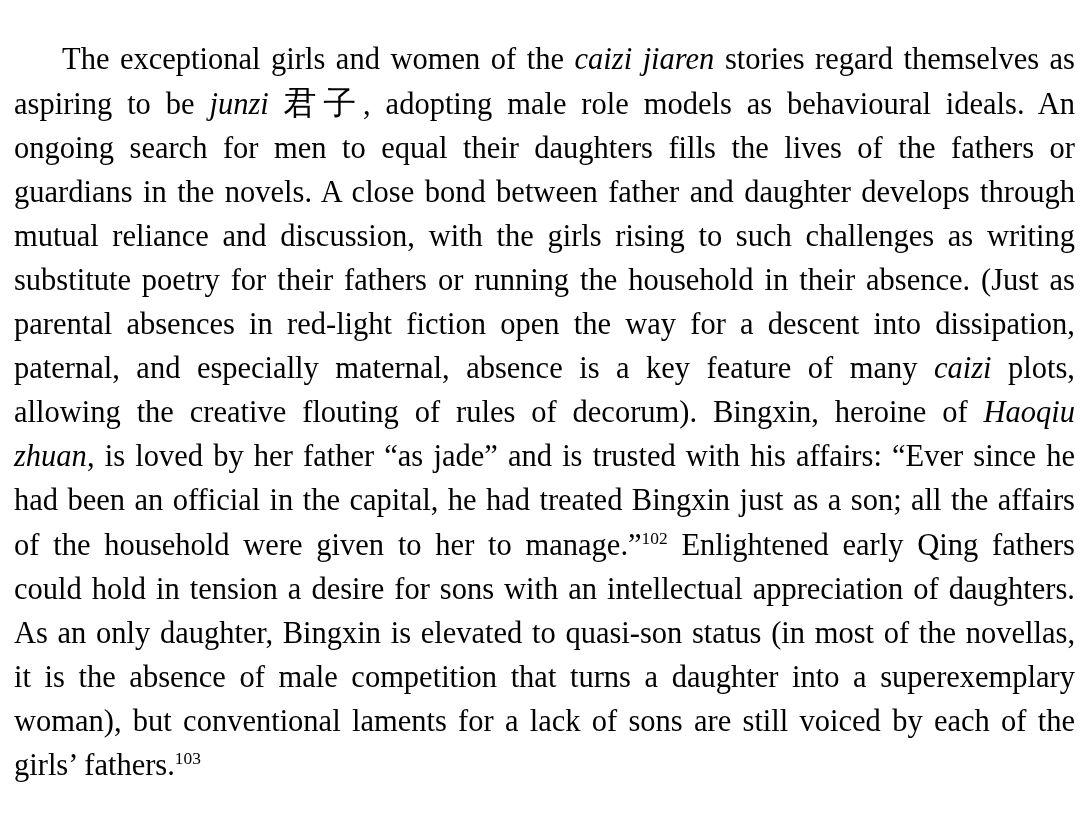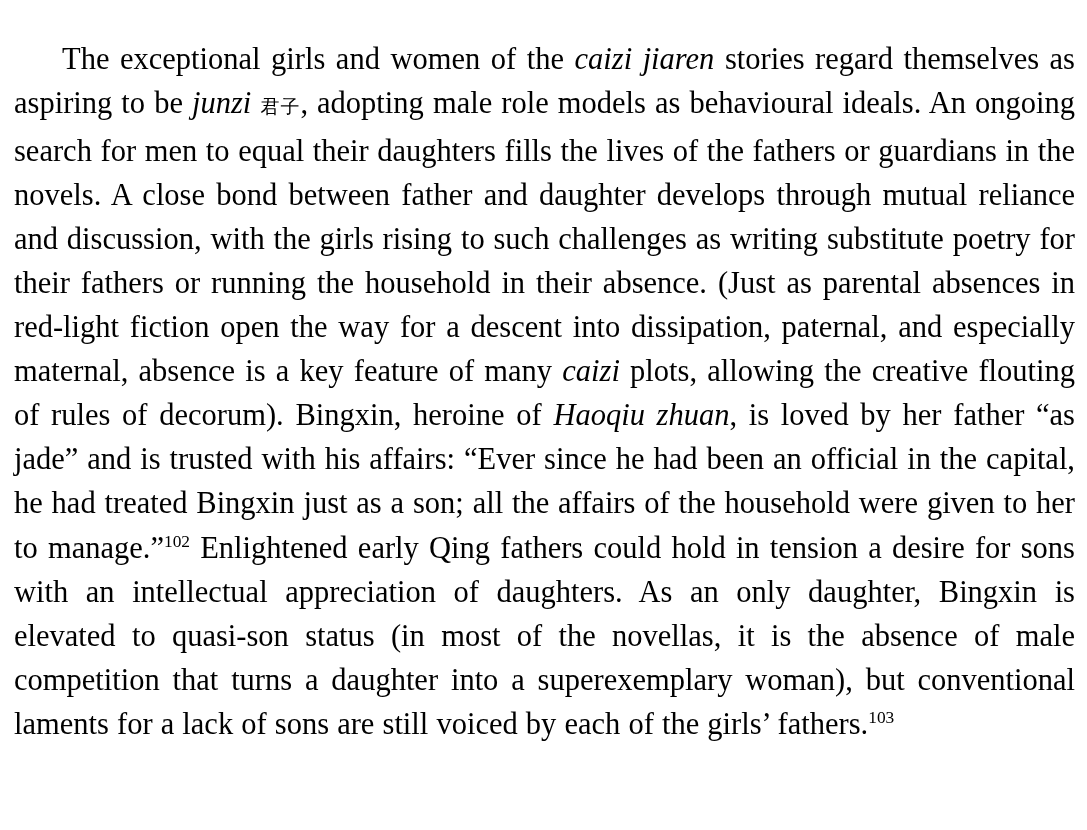--- a/index.html
+++ b/index.html
@@ -27,21 +27,21 @@
     text-justify: inter-word;
     text-indent: 48px;
     hyphens: none;
     word-spacing: 0.5px;
   }
   .body-paragraph i {
     font-style: italic;
   }
   .cjk {
     font-family: Liberation Sans, sans-serif;
-    font-size: 19px;
+    font-size: 33px;
   }
   sup {
     font-size: 0.57em;
     vertical-align: super;
     line-height: 0;
   }
 </style>
 </head>
 <body>
 

